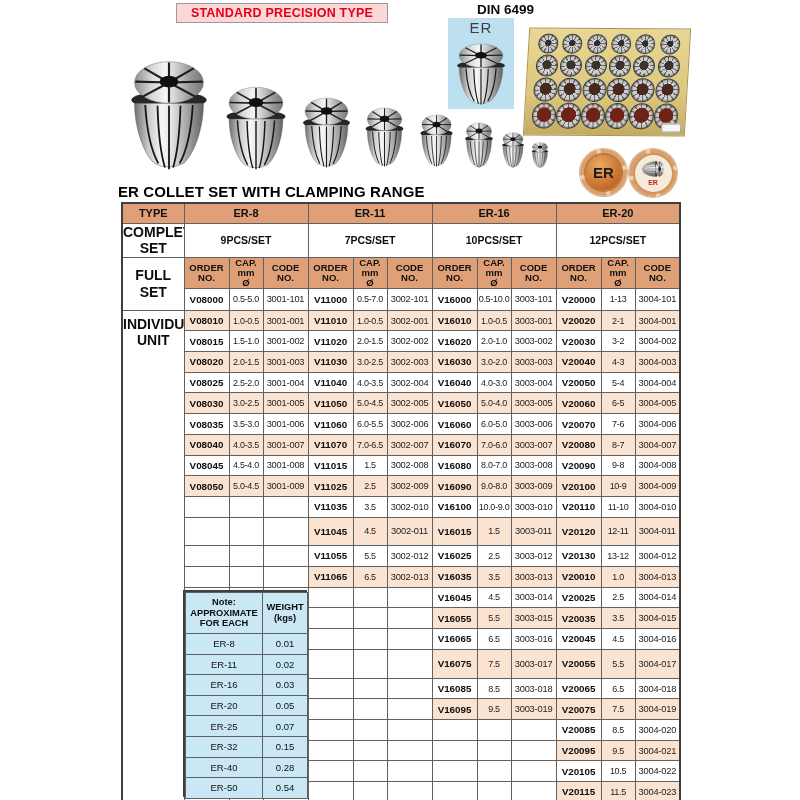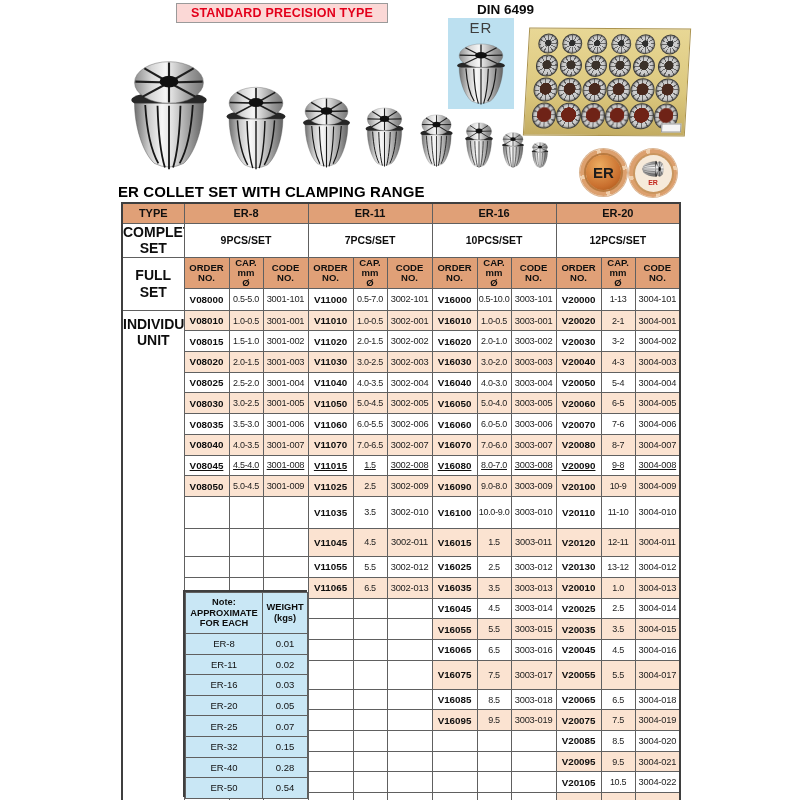--- a/index.html
+++ b/index.html
@@ -380,21 +380,21 @@
         <td class="order alt">V11070</td>
         <td class="cap alt">7.0-6.5</td>
         <td class="code alt">3002-007</td>
         <td class="order alt">V16070</td>
         <td class="cap alt">7.0-6.0</td>
         <td class="code alt">3003-007</td>
         <td class="order alt">V20080</td>
         <td class="cap alt">8-7</td>
         <td class="code alt">3004-007</td>
       </tr>
-      <tr style="height: 20.7px; text-decoration: underline;">
+      <tr style="height: 20.7px;">
         <td class="order">V08045</td>
         <td class="cap">4.5-4.0</td>
         <td class="code">3001-008</td>
         <td class="order">V11015</td>
         <td class="cap">1.5</td>
         <td class="code">3002-008</td>
         <td class="order">V16080</td>
         <td class="cap">8.0-7.0</td>
         <td class="code">3003-008</td>
         <td class="order">V20090</td>
@@ -408,21 +408,21 @@
         <td class="order alt">V11025</td>
         <td class="cap alt">2.5</td>
         <td class="code alt">3002-009</td>
         <td class="order alt">V16090</td>
         <td class="cap alt">9.0-8.0</td>
         <td class="code alt">3003-009</td>
         <td class="order alt">V20100</td>
         <td class="cap alt">10-9</td>
         <td class="code alt">3004-009</td>
       </tr>
-      <tr style="height: 32px;">
+      <tr style="height: 21px;">
         <td class="order"></td>
         <td class="cap"></td>
         <td class="code"></td>
         <td class="order">V11035</td>
         <td class="cap">3.5</td>
         <td class="code">3002-010</td>
         <td class="order">V16100</td>
         <td class="cap">10.0-9.0</td>
         <td class="code">3003-010</td>
         <td class="order">V20110</td>

